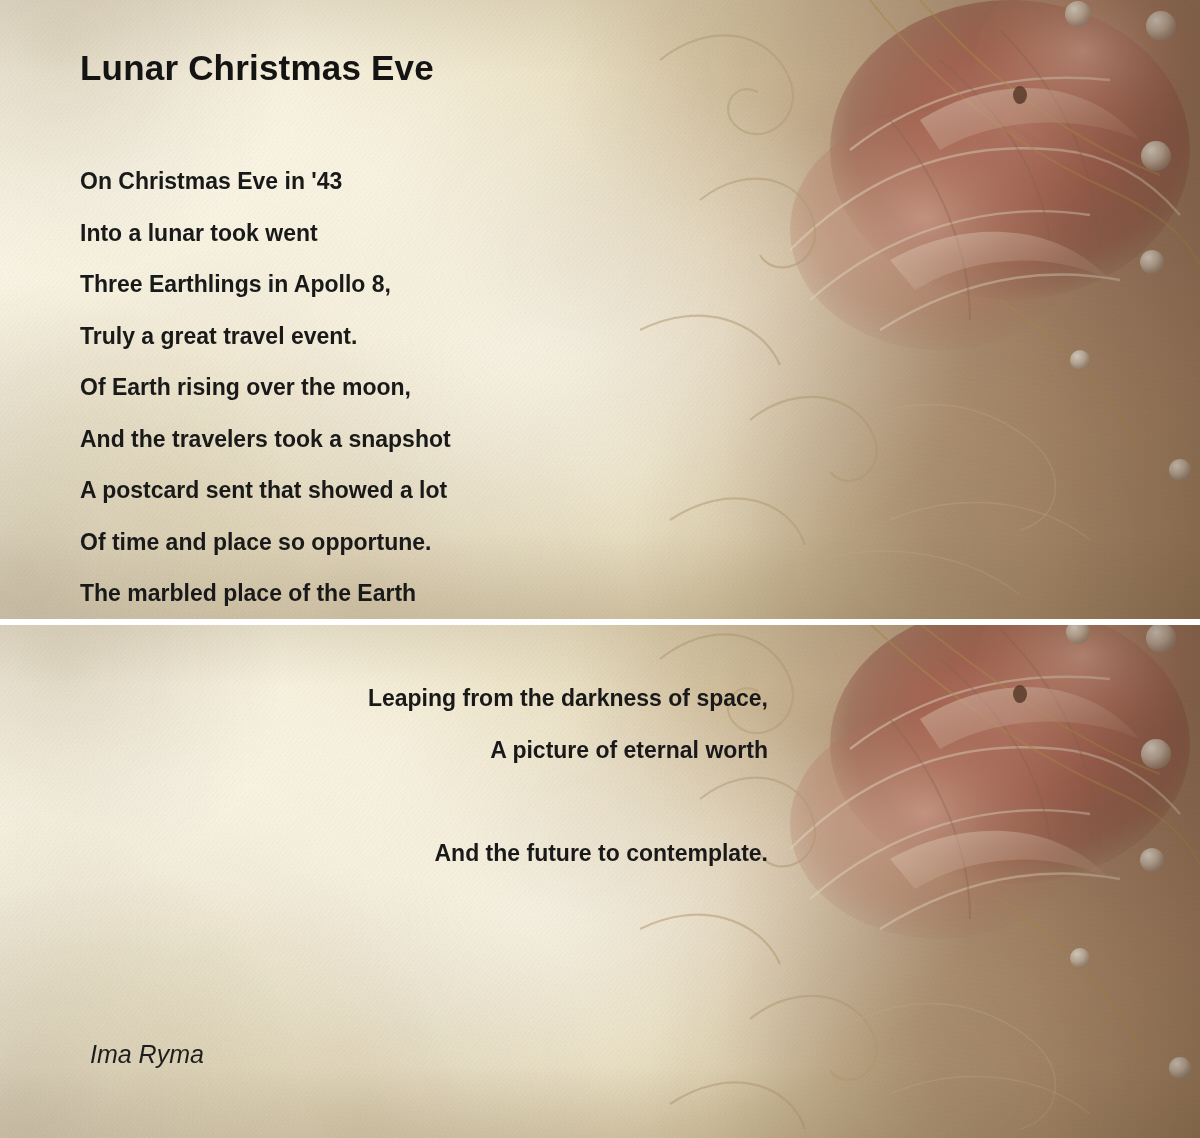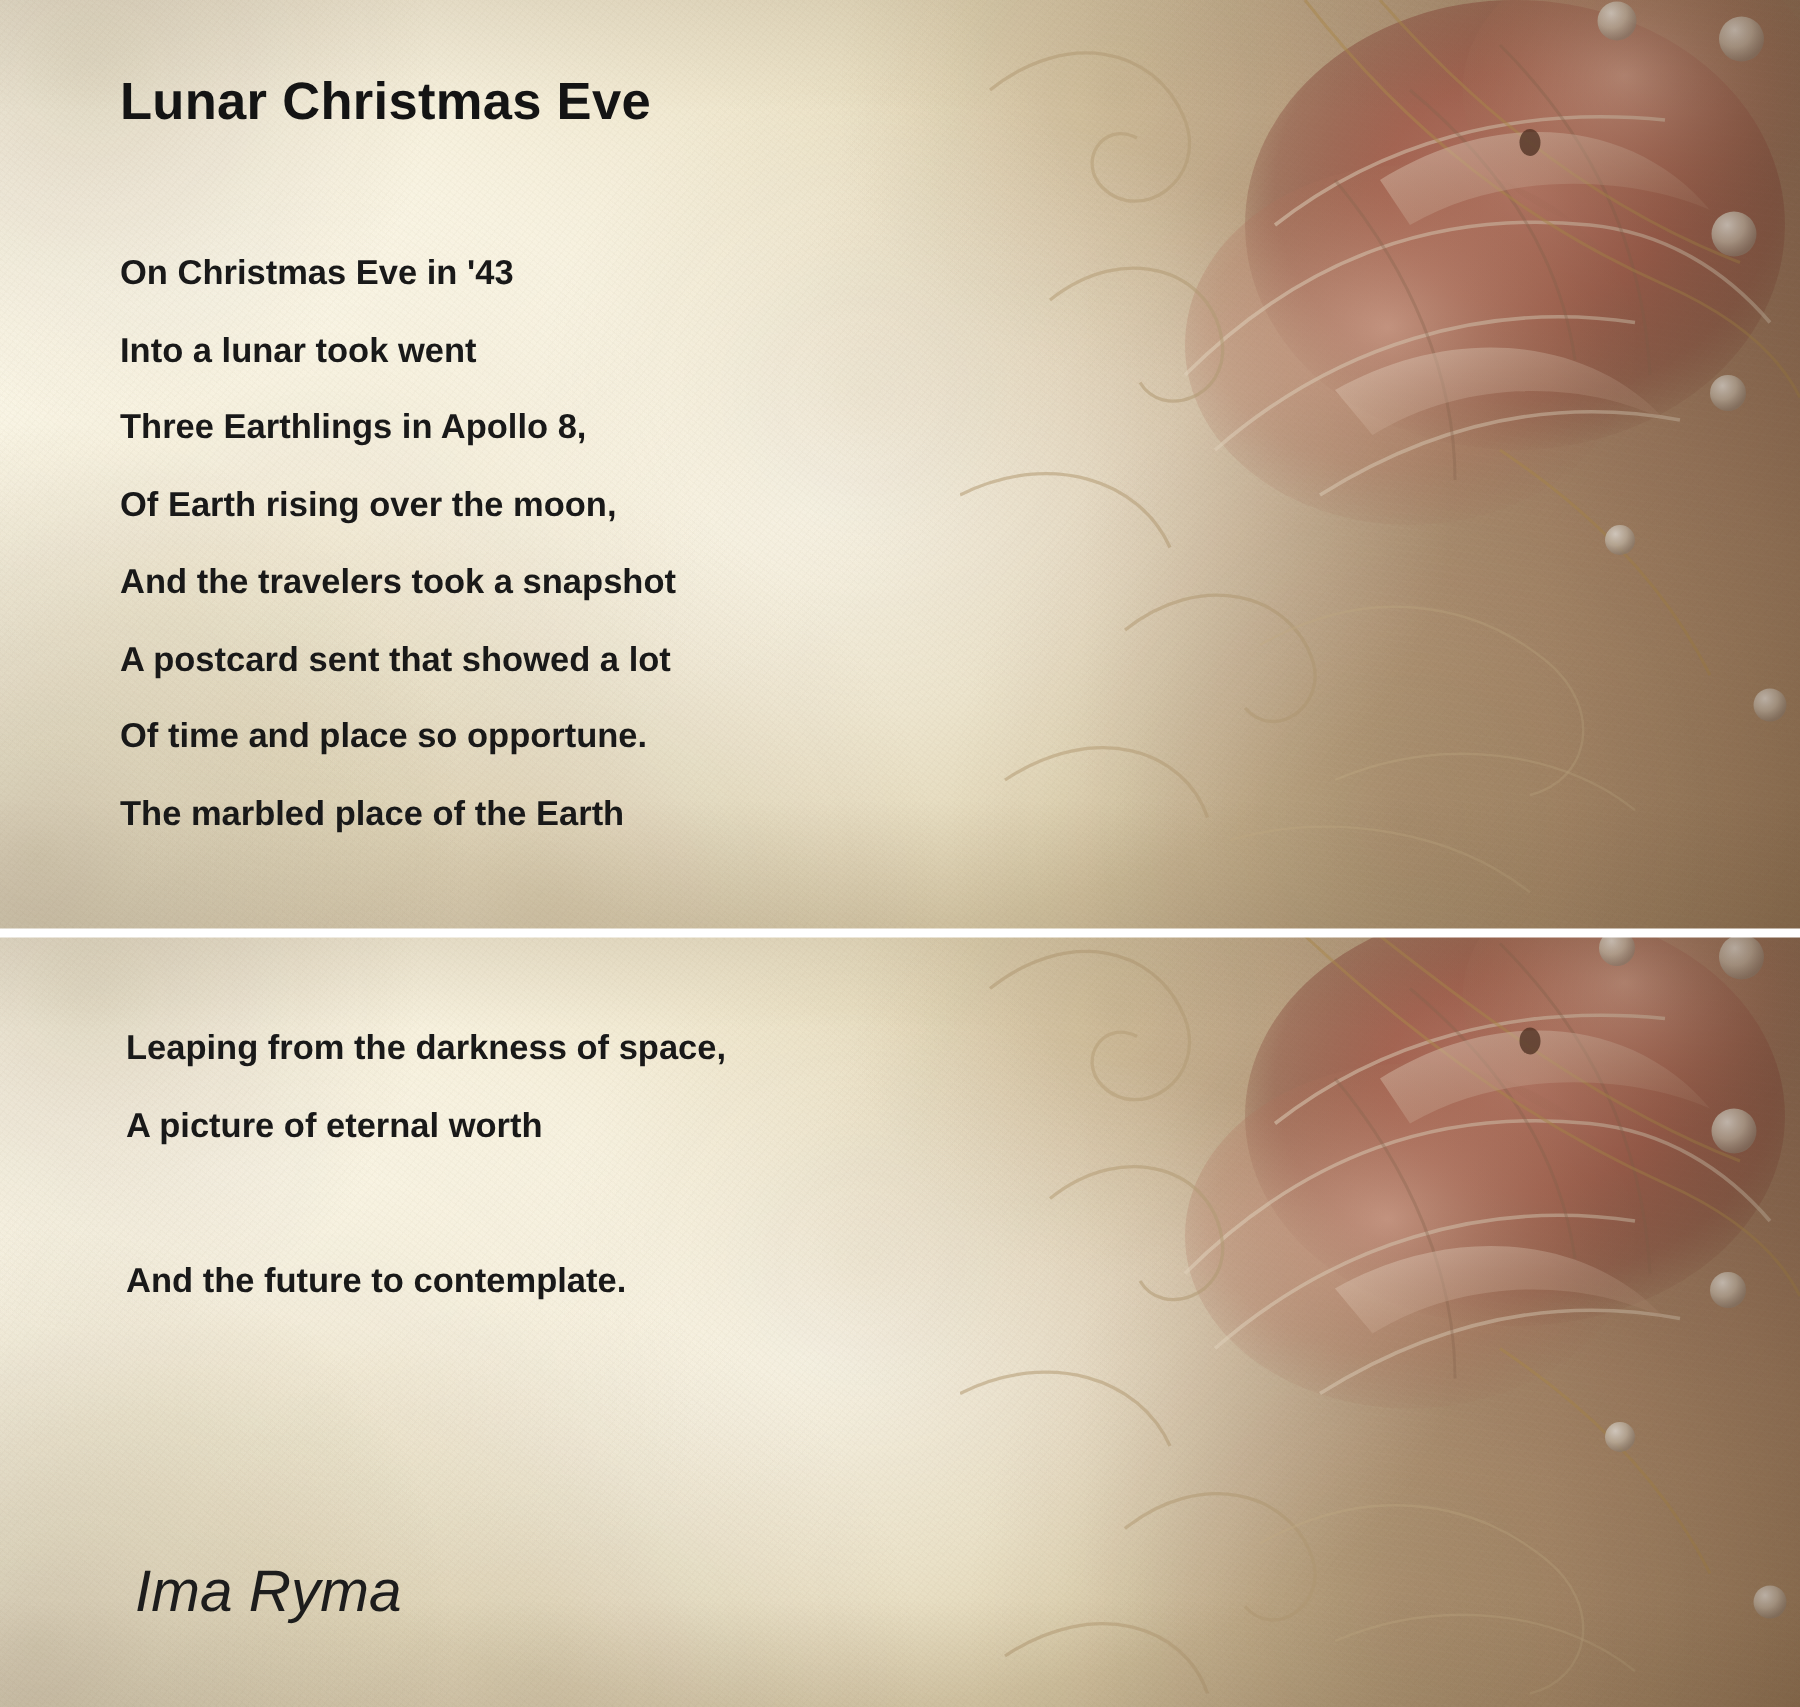--- a/index.html
+++ b/index.html
@@ -123,29 +123,30 @@
     font-weight: bold;
     color: #191919;
     line-height: 51.5px;
     white-space: pre;
   }
   .poem-line.blank {
     height: 51.5px;
   }
   .poem-body-2 {
     position: absolute;
-    left: 72px;
+    left: 56px;
     top: 673px;
     width: 700px;
+    text-align: right;
   }
   .poem-author {
     position: absolute;
     left: 78px;
     top: 1040px;
-    font-size: 39px;
+    font-size: 25px;
     font-style: italic;
     color: #1d1d1d;
     font-family: "Liberation Sans", sans-serif;
   }
 </style>
 </head>
 <body>
 
 <div class="poem-page">
 
@@ -314,20 +315,21 @@
 
   <div class="panel-seam"></div>
 
   <div class="poem-layer">
     <div class="poem-title">Lunar Christmas Eve</div>
 
     <div class="poem-body">
       <div class="poem-line">On Christmas Eve in '43</div>
       <div class="poem-line">Into a lunar took went</div>
       <div class="poem-line">Three Earthlings in Apollo 8,</div>
+      <div class="poem-line">Truly a great travel event.</div>
       <div class="poem-line">Of Earth rising over the moon,</div>
       <div class="poem-line">And the travelers took a snapshot</div>
       <div class="poem-line">A postcard sent that showed a lot</div>
       <div class="poem-line">Of time and place so opportune.</div>
       <div class="poem-line">The marbled place of the Earth</div>
     </div>
 
     <div class="poem-body-2">
       <div class="poem-line">Leaping from the darkness of space,</div>
       <div class="poem-line">A picture of eternal worth</div>

